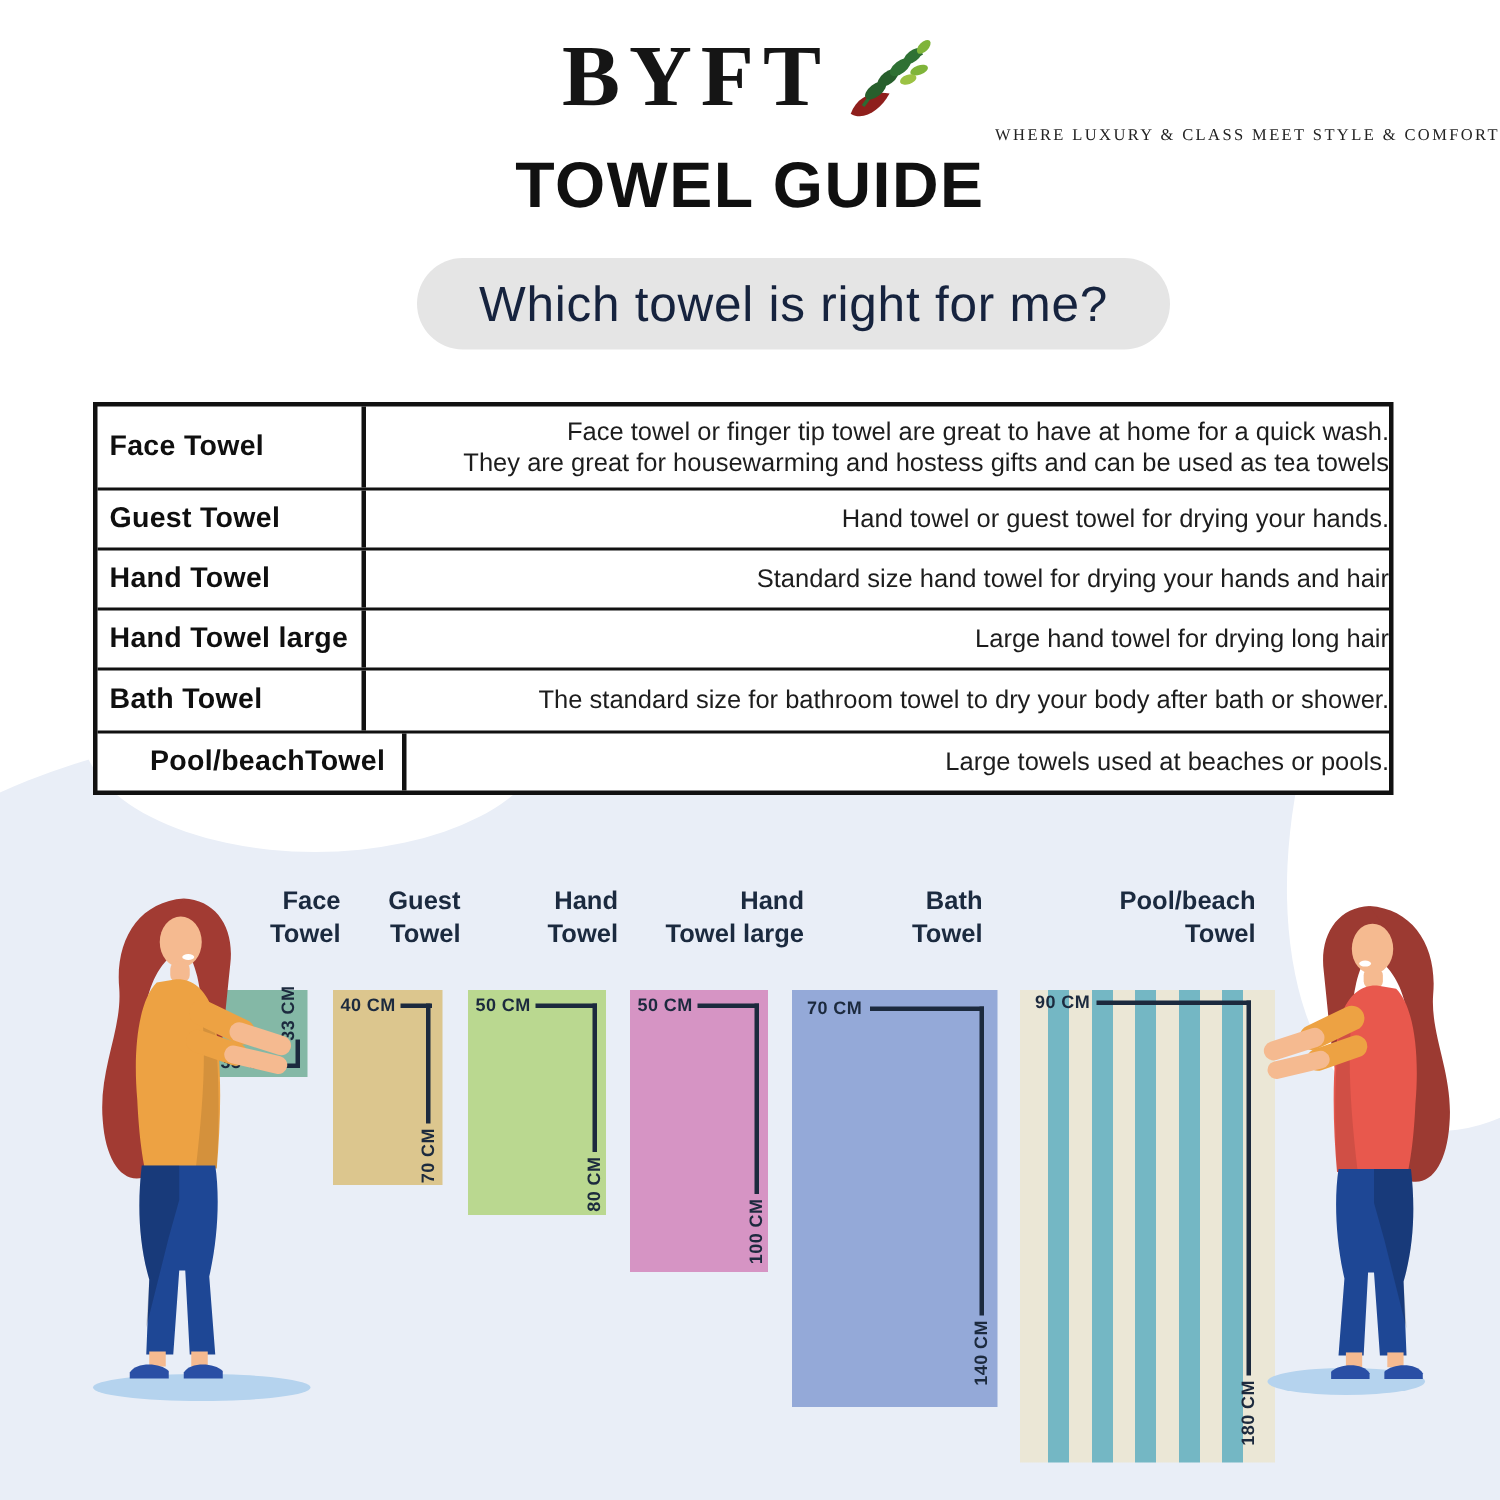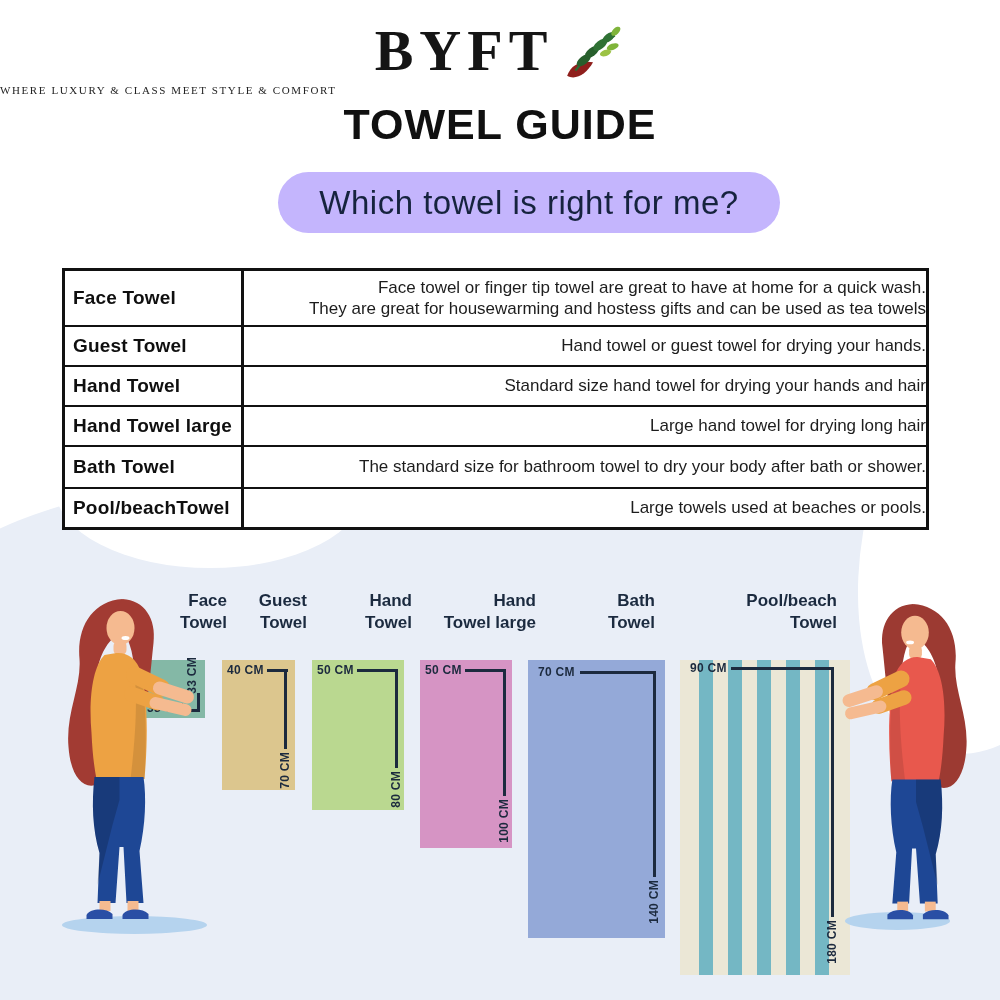--- a/index.html
+++ b/index.html
@@ -9,32 +9,32 @@
   
   .bg-blob{position:absolute;left:-70px;top:458px;width:1150px;height:640px;background:#e9eef7;
            border-radius:46% 54% 0 0 / 140px 230px 0 0;}
   .bg-notch{position:absolute;left:55px;top:408px;width:310px;height:160px;background:#fff;border-radius:50%;}
   .bg-swoosh{position:absolute;left:868px;top:290px;width:270px;height:470px;background:#fff;border-radius:50%;transform:rotate(16deg);}
 
   
   .logo-row{position:absolute;top:22px;left:0;width:100%;display:flex;justify-content:center;align-items:flex-start;gap:6px;}
   .brand{font-family:Liberation Serif, serif;font-size:58px;font-weight:600;letter-spacing:6px;color:#151515;line-height:1;}
   .leaf-svg{margin-top:2px;}
-  .tagline{position:absolute;top:84px;left:0;width:100%;text-align:left;
+  .tagline{position:absolute;top:84px;left:0;width:100%;text-align:right;
            font-family:"Liberation Serif",serif;font-size:11px;letter-spacing:1.6px;color:#232323;}
   .title{position:absolute;top:100px;left:0;width:100%;text-align:center;margin:0;
          font-size:43px;font-weight:800;letter-spacing:1px;color:#101010;}
-  .banner{position:absolute;left:278px;top:172px;width:502px;height:61px;background:#c4b5fd;border-radius:31px;
+  .banner{position:absolute;left:278px;top:172px;width:502px;height:61px;background:#e5e5e5;border-radius:31px;
           display:flex;align-items:center;justify-content:center;}
   .banner span{font-size:33px;color:#16233e;letter-spacing:0.5px;}
 
   
   .guide-table{position:absolute;left:62px;top:268px;width:861px;border:3px solid #111;background:#fff;z-index:2;}
   .trow{display:flex;border-bottom:2px solid #111;}
-  .trow:last-child{border-bottom:none;}
+  .trow:last-child{border-bottom:none;padding-left:27px;}
   .tname{width:168px;border-right:3px solid #111;display:flex;align-items:center;padding-left:8px;
          font-weight:bold;font-size:19px;color:#0f0f0f;letter-spacing:0.2px;}
   .tdesc{flex:1;display:flex;flex-direction:column;justify-content:center;padding-left:12px;
          font-size:17px;color:#1d1d1d;line-height:1.25;align-items:flex-end;}
 
   
   .towel-label{position:absolute;top:590px;text-align:right;font-size:17px;font-weight:bold;
                color:#1b2a3f;line-height:1.3;z-index:2;}
   .swatch{position:absolute;z-index:1;}
   .dim-text{position:absolute;font-size:12px;font-weight:bold;color:#1c2a3e;z-index:3;letter-spacing:0.3px;}

